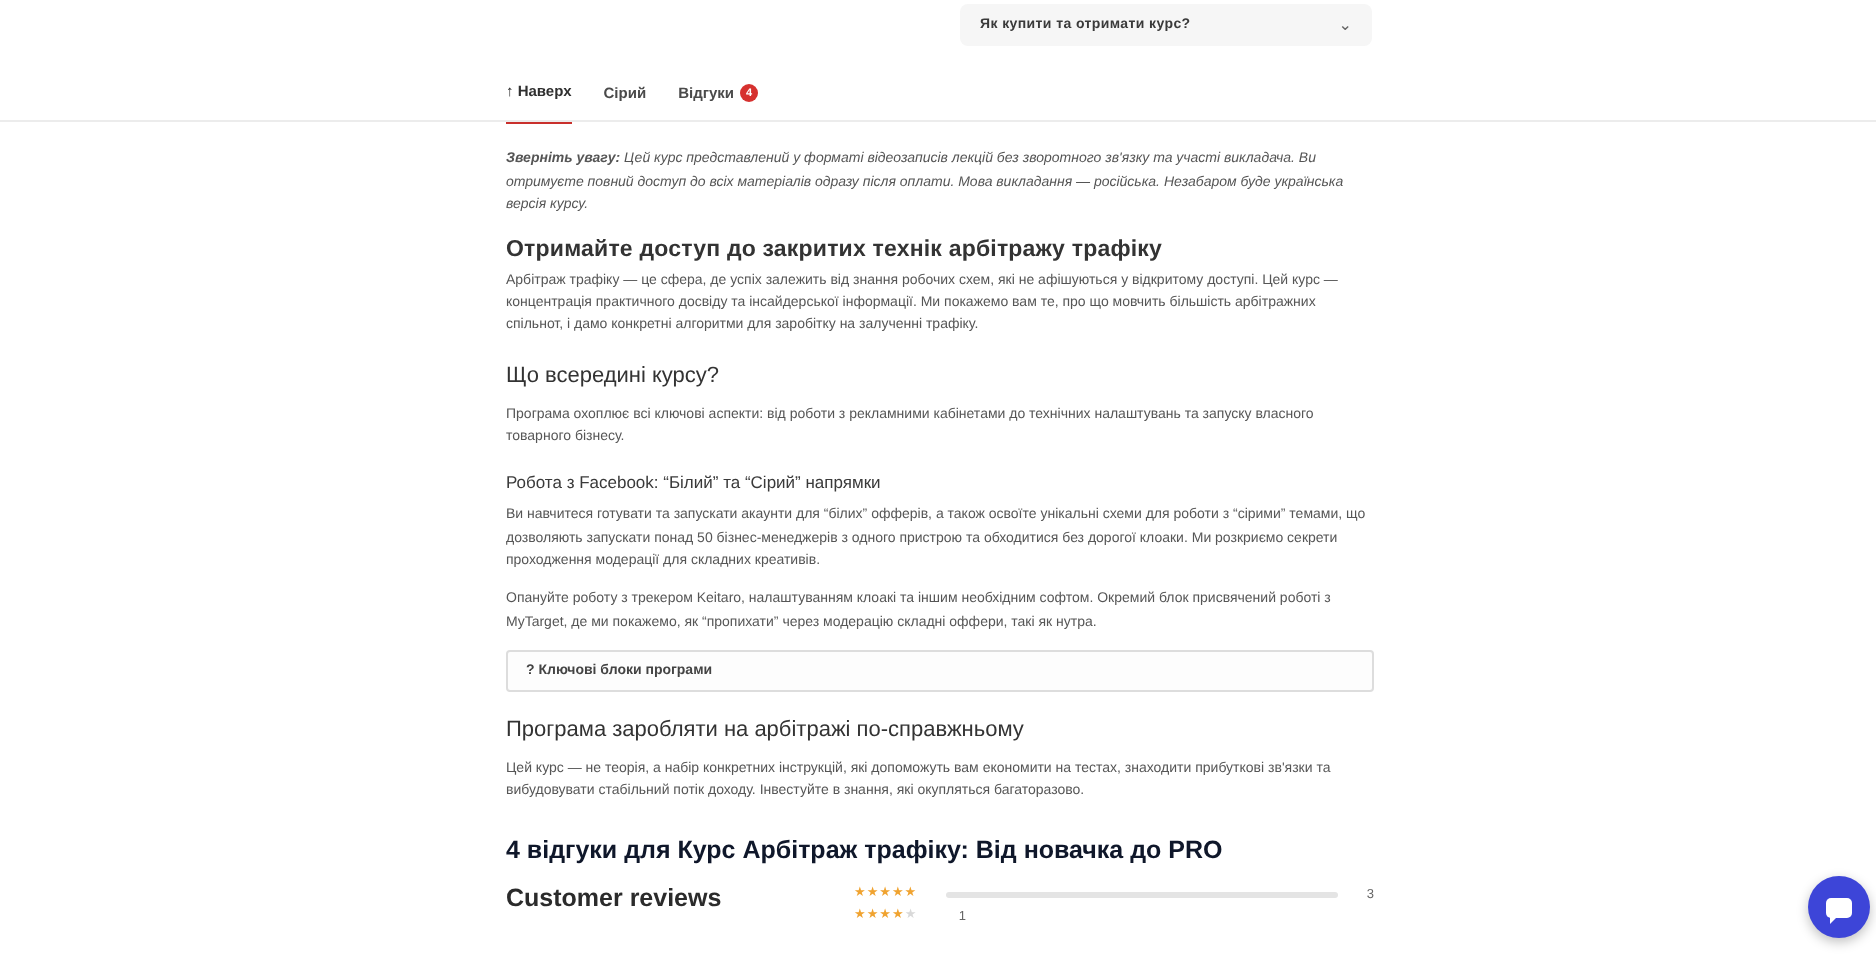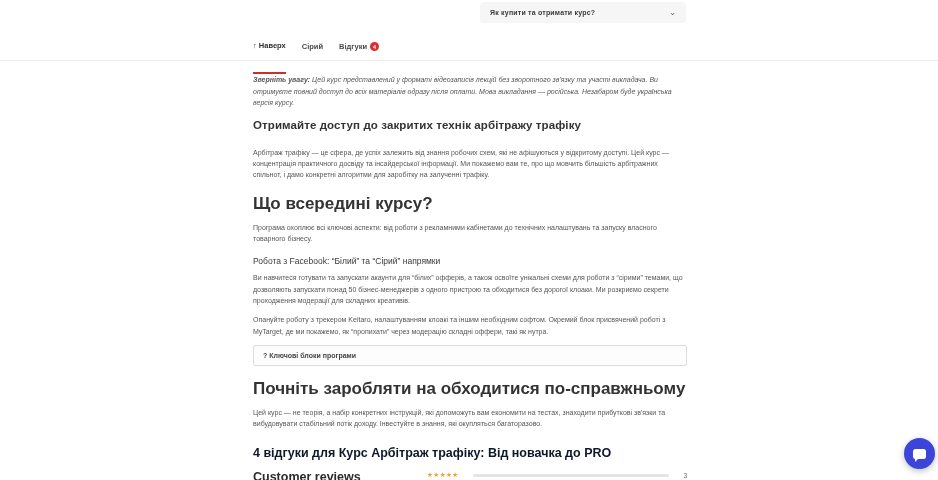--- a/index.html
+++ b/index.html
@@ -9,32 +9,32 @@
 
   
   .faq-dropdown { position:absolute; left:480px; top:2px; width:206px; height:21px;
     background:#f6f6f6; border-radius:4px; display:flex; align-items:center;
     justify-content:space-between; padding:0 10px; cursor:pointer; }
   .faq-dropdown .lbl { font-size:7px; font-weight:bold; color:#3a3a3a; letter-spacing:.2px; }
   .faq-dropdown .chev { font-size:8px; color:#666; line-height:1; }
 
   
   .tabbar { position:absolute; left:253px; top:41px; display:flex; gap:16px; align-items:center; }
-  .tab { font-size:7.5px; color:#4a4a4a; font-weight:bold; padding-bottom:22px; cursor:pointer; position:relative; display:flex; align-items:center; gap:3px; }
+  .tab { font-size:7.5px; color:#4a4a4a; font-weight:bold; padding-bottom:10px; cursor:pointer; position:relative; display:flex; align-items:center; gap:3px; }
   .tab.active { color:#2f2f2f; border-bottom:2px solid #c9302c; }
   .badge { background:#d6312f; color:#fff; width:9px; height:9px; border-radius:50%;
     font-size:5.5px; display:inline-flex; align-items:center; justify-content:center; font-weight:bold; }
   .tab-sep { position:absolute; left:0; top:60px; width:938px; height:1px; background:#ececec; }
 
   
   .content { position:absolute; left:253px; top:74px; width:434px; }
   .notice { font-style:italic; font-size:7px; line-height:1.65; color:#555; margin-bottom:10px; }
   .notice b { font-weight:bold; }
-  h1.sec { font-size:11.5px; color:#333; letter-spacing:.1px; margin:10px 0 16px; font-weight:bold; }
-  h2.sec { font-size:17px; color:#333; margin:13px 0 8px; font-weight:bold; }
+  h1.sec { font-size:11.5px; color:#333; letter-spacing:.1px; margin:10px 0 4px; font-weight:bold; }
+  h2.sec { font-size:11px; color:#333; margin:13px 0 8px; font-weight:normal; }
   h3.sub { font-size:8.5px; color:#3a3a3a; margin:12px 0 6px; font-weight:normal; }
   p.body { font-size:7px; line-height:1.62; color:#565656; margin-bottom:8px; }
   .accordion { width:434px; border:1px solid #ddd; border-radius:2px; background:#fdfdfd;
     padding:6px 9px; font-size:7px; font-weight:bold; color:#444; margin:8px 0 10px; cursor:pointer; }
 
   
   .reviews-title { font-size:12.5px; color:#0f172a; margin:16px 0 10px; font-weight:bold; }
   .summary { display:flex; gap:24px; align-items:flex-start; }
   .summary-left { width:150px; flex:0 0 auto; }
   .cr-heading { font-size:12.5px; font-weight:bold; color:#2b2b2b; margin-bottom:8px; }
@@ -89,21 +89,21 @@
 
     <h3 class="sub">Робота з Facebook: “Білий” та “Сірий” напрямки</h3>
     <p class="body">Ви навчитеся готувати та запускати акаунти для “білих” офферів, а також освоїте унікальні схеми для роботи з “сірими” темами, що дозволяють запускати понад 50 бізнес-менеджерів з одного пристрою та обходитися без дорогої клоаки. Ми розкриємо секрети проходження модерації для складних креативів.</p>
 
     <p class="body">Опануйте роботу з трекером Keitaro, налаштуванням клоакі та іншим необхідним софтом. Окремий блок присвячений роботі з MyTarget, де ми покажемо, як “пропихати” через модерацію складні оффери, такі як нутра.</p>
 
     <div class="accordion">
       <span>? Ключові блоки програми</span>
     </div>
 
-    <h2 class="sec">Почніть заробляти на обходитися по-справжньому</h2>
+    <h2 class="sec">Програма заробляти на арбітражі по-справжньому</h2>
     <p class="body">Цей курс — не теорія, а набір конкретних інструкцій, які допоможуть вам економити на тестах, знаходити прибуткові зв'язки та вибудовувати стабільний потік доходу. Інвестуйте в знання, які окупляться багаторазово.</p>
 
     <h2 class="reviews-title">4 відгуки для Курс Арбітраж трафіку: Від новачка до PRO</h2>
 
     <div class="summary">
       <div class="summary-left">
         <div class="cr-heading">Customer reviews</div>
 
       </div>
 

